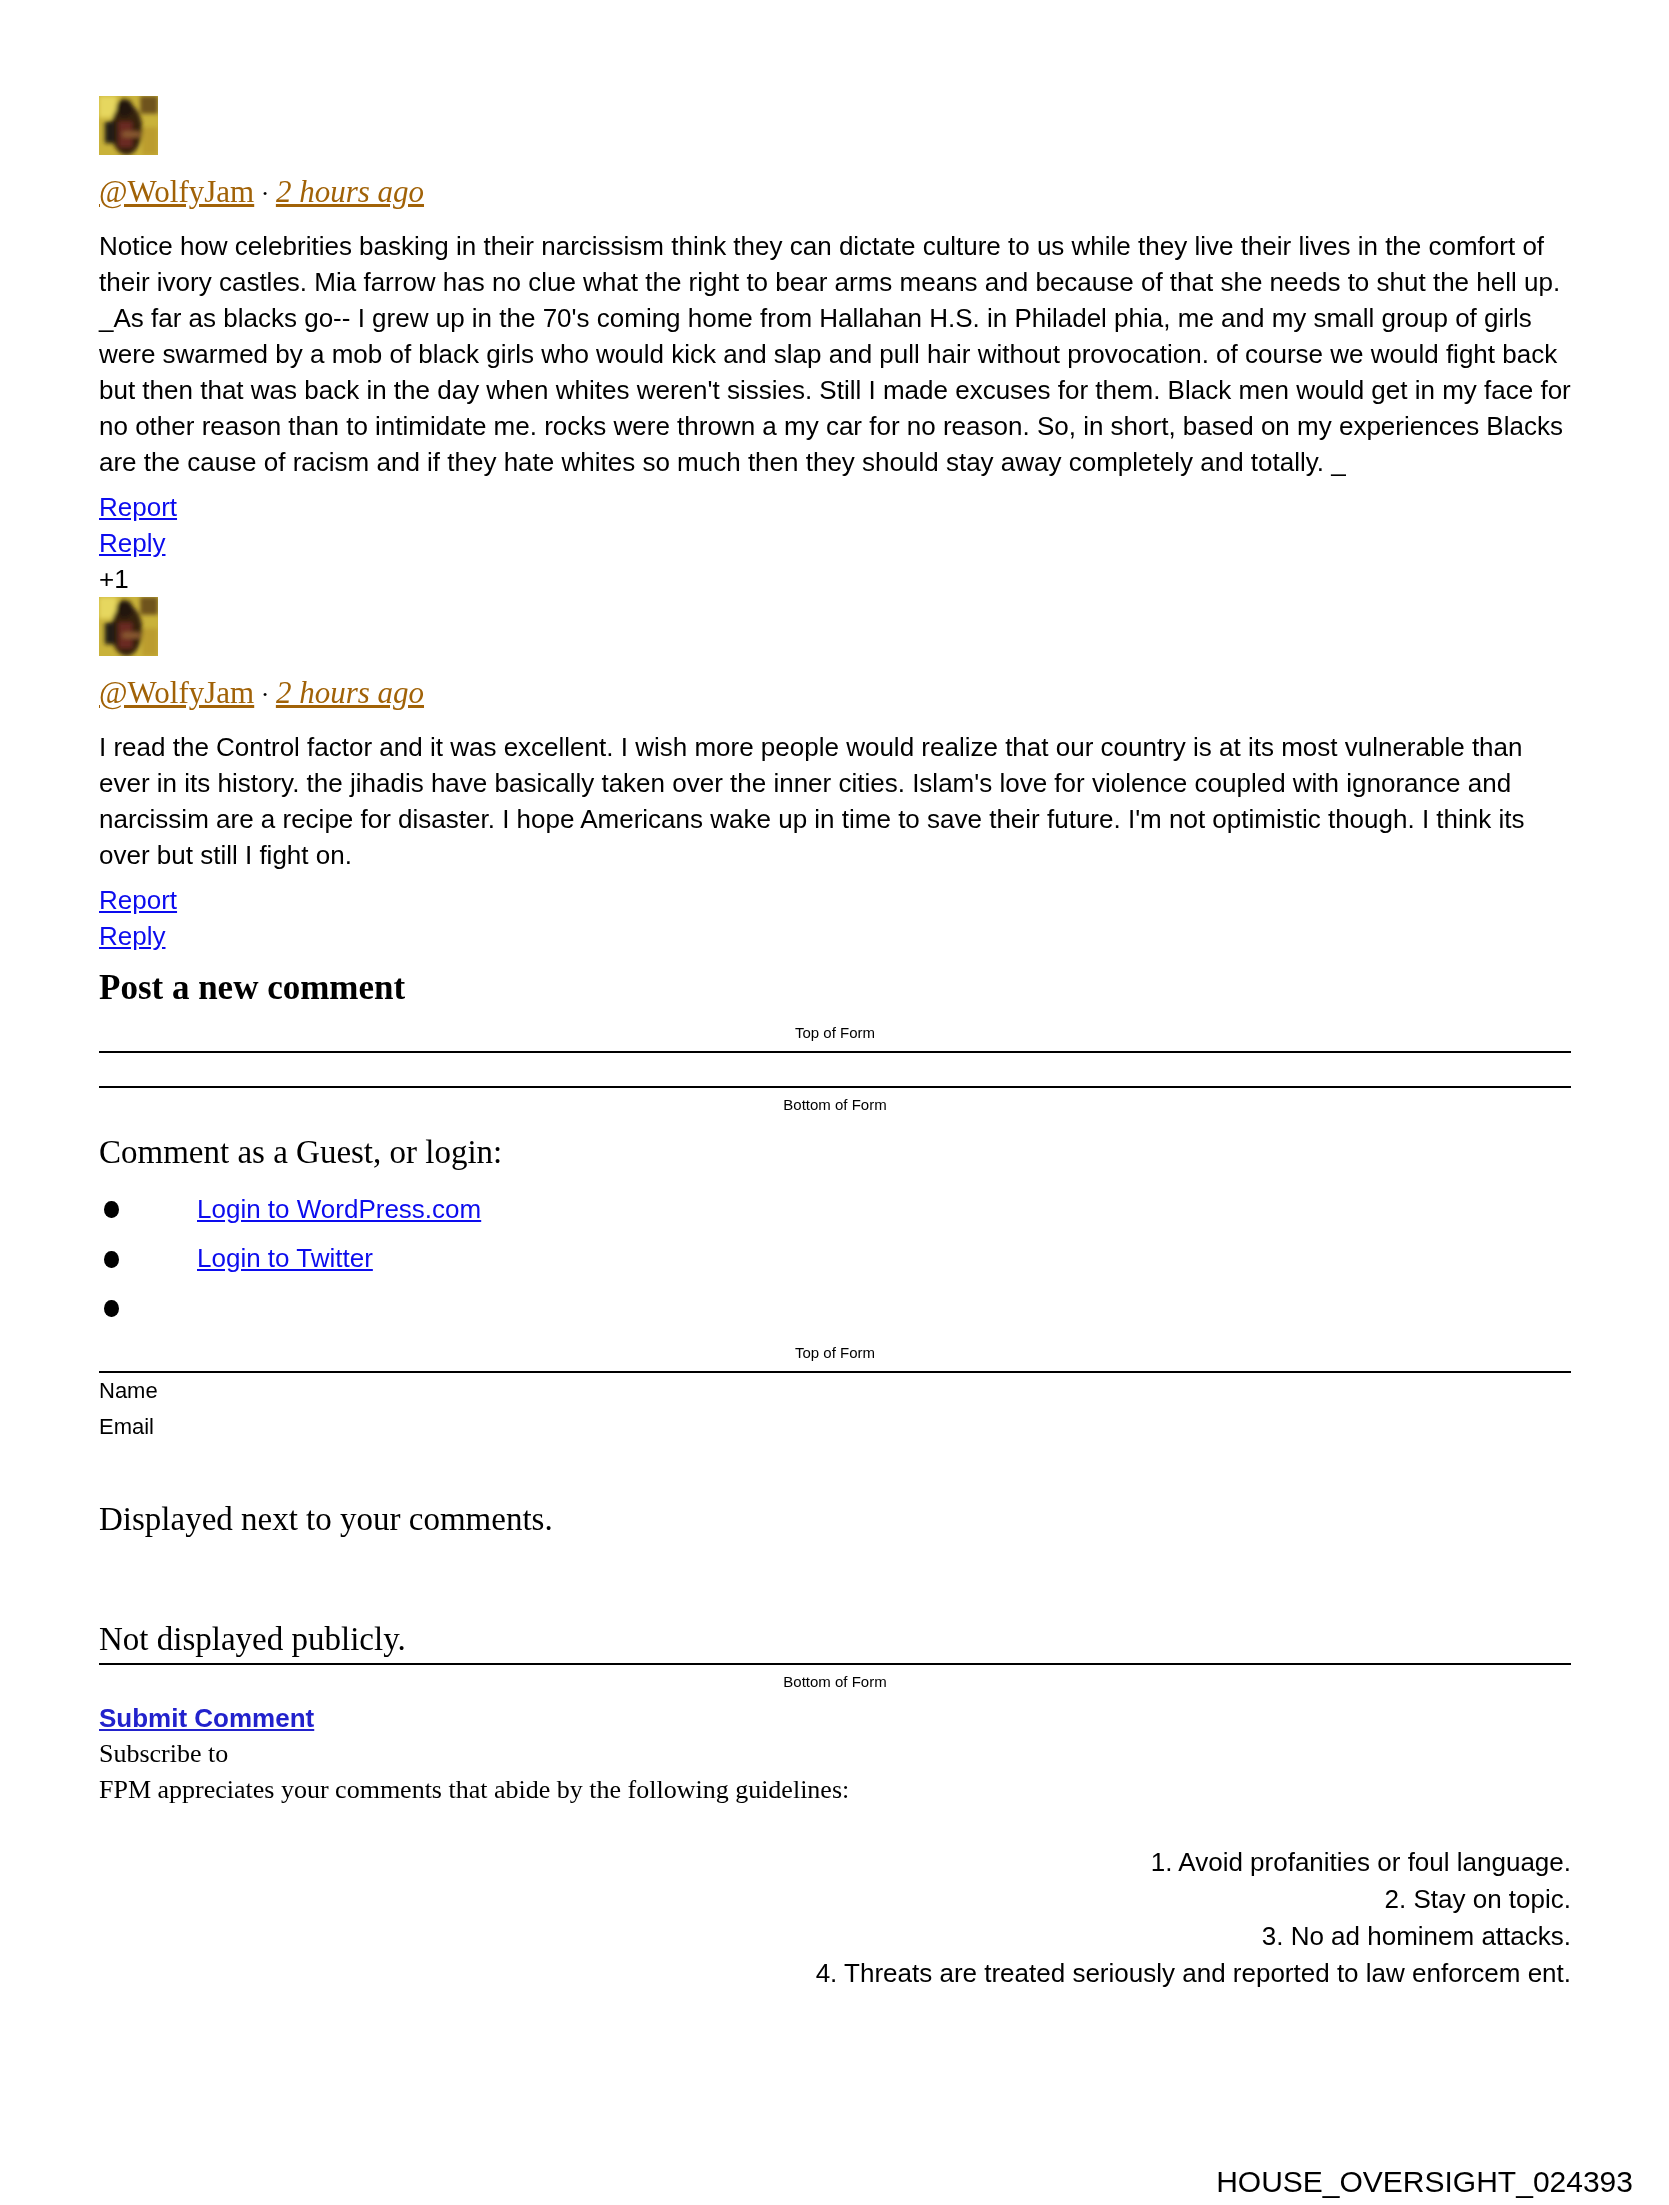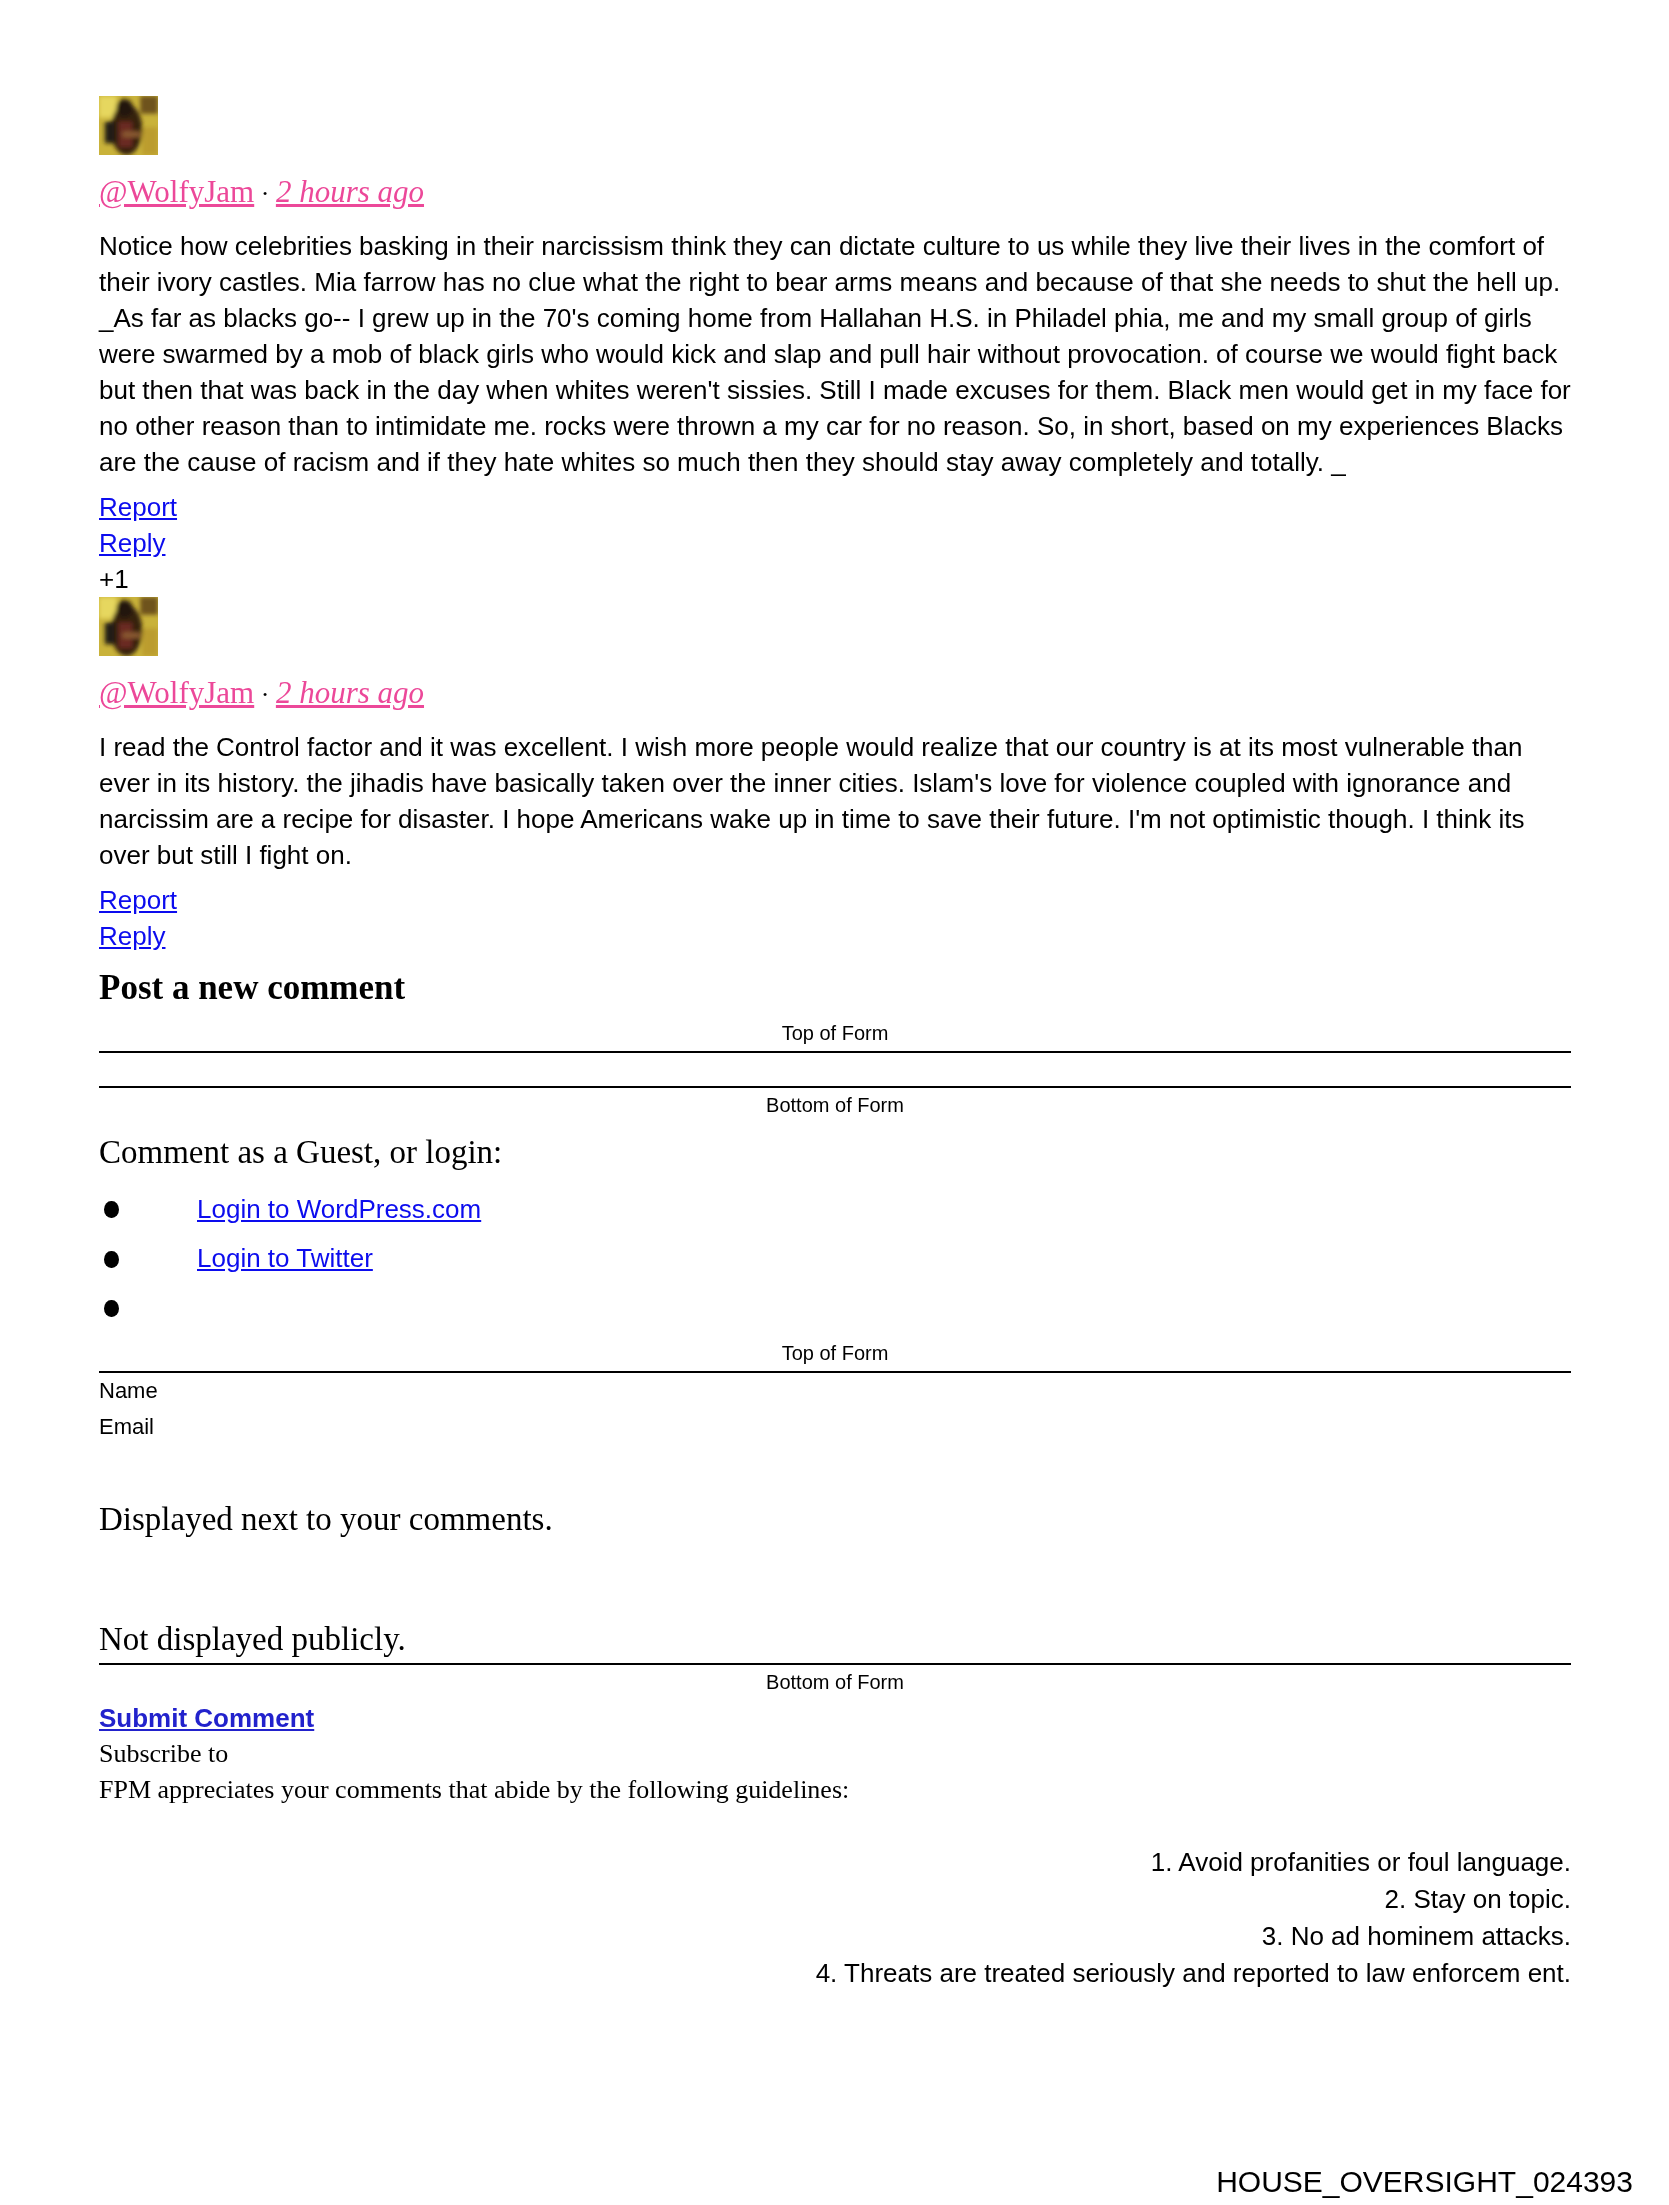--- a/index.html
+++ b/index.html
@@ -15,21 +15,21 @@
   .content { padding: 96px 98px 0 99px; }
 
   .avatar { display: block; width: 59px; height: 59px; margin-bottom: 18.3px; }
 
   .comment-meta {
     font-family: "Liberation Serif", "DejaVu Serif", serif;
     font-size: 31px;
     line-height: 38px;
     margin-bottom: 14.4px;
   }
-  .comment-meta a { color: #ec4899; text-decoration: underline; }
+  .comment-meta a { color: #a16207; text-decoration: underline; }
   .meta-sep { color: #000000; padding: 0 6.5px; font-size: 26px; }
   .time-link { font-style: italic; }
 
   .comment-body {
     font-size: 26px;
     line-height: 36px;
     max-width: 1486px;
     margin: 0 0 9.2px 0;
   }
 
@@ -39,21 +39,21 @@
 
   .post-heading {
     font-family: "Liberation Serif", "DejaVu Serif", serif;
     font-size: 35px;
     font-weight: bold;
     margin: 13px 0 11.8px 0;
     line-height: 41px;
   }
 
   .form-marker {
-    font-size: 20px;
+    font-size: 15px;
     line-height: 26px;
     text-align: center;
     color: #000000;
   }
   hr.form-divider {
     border: none;
     border-top: 2.6px solid #000000;
     margin: 5.2px 0 0 0;
   }
   hr.form-divider.gap-above { margin-top: 33px; }

